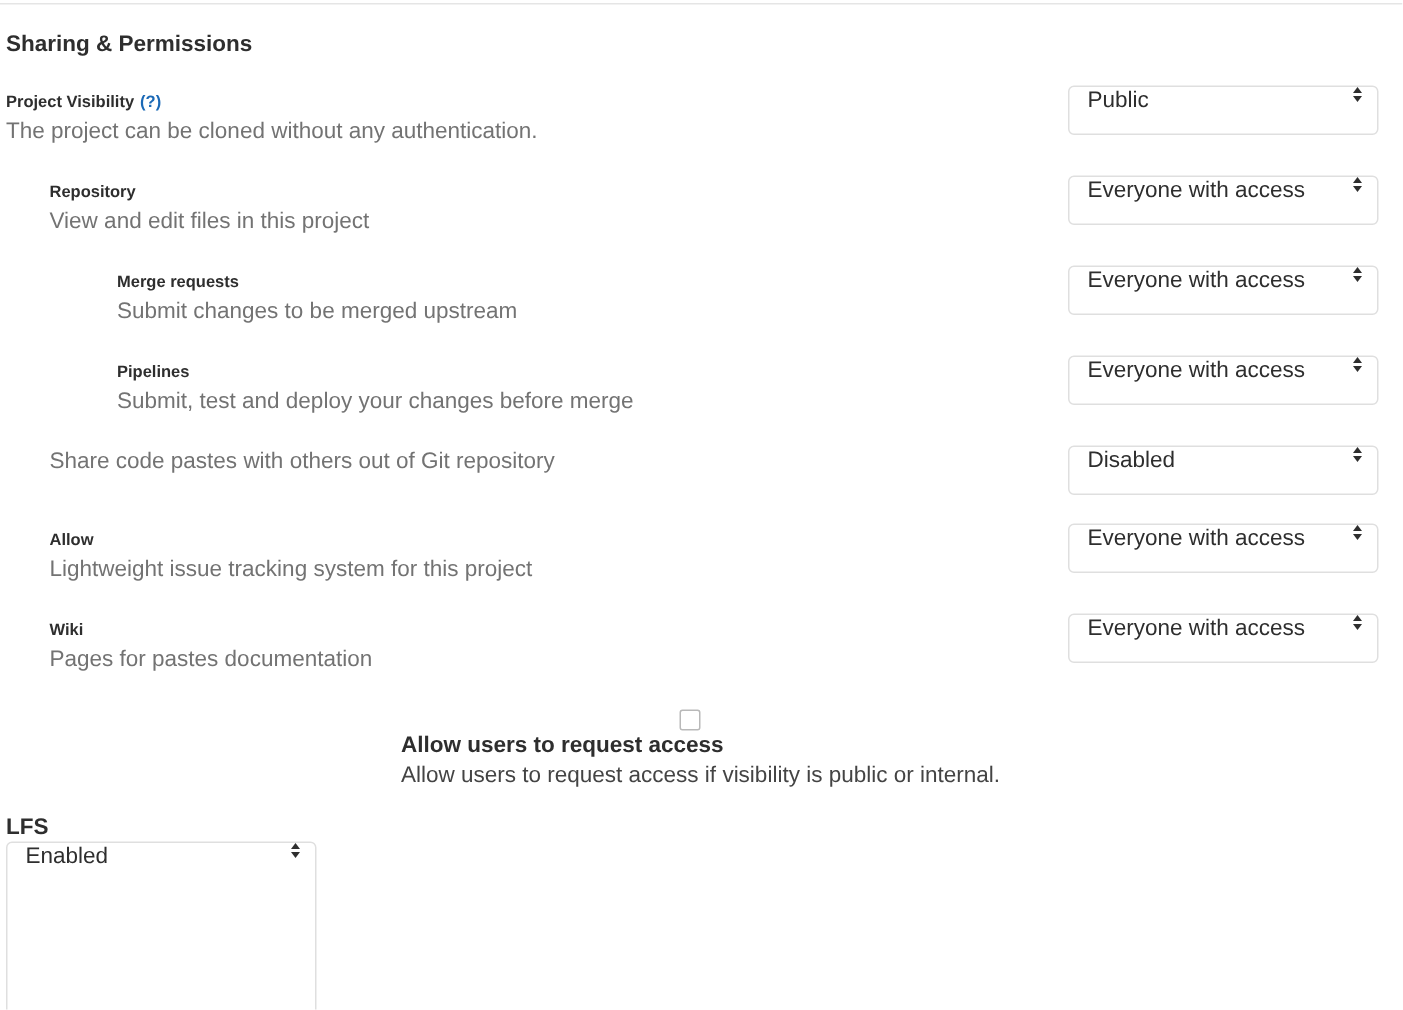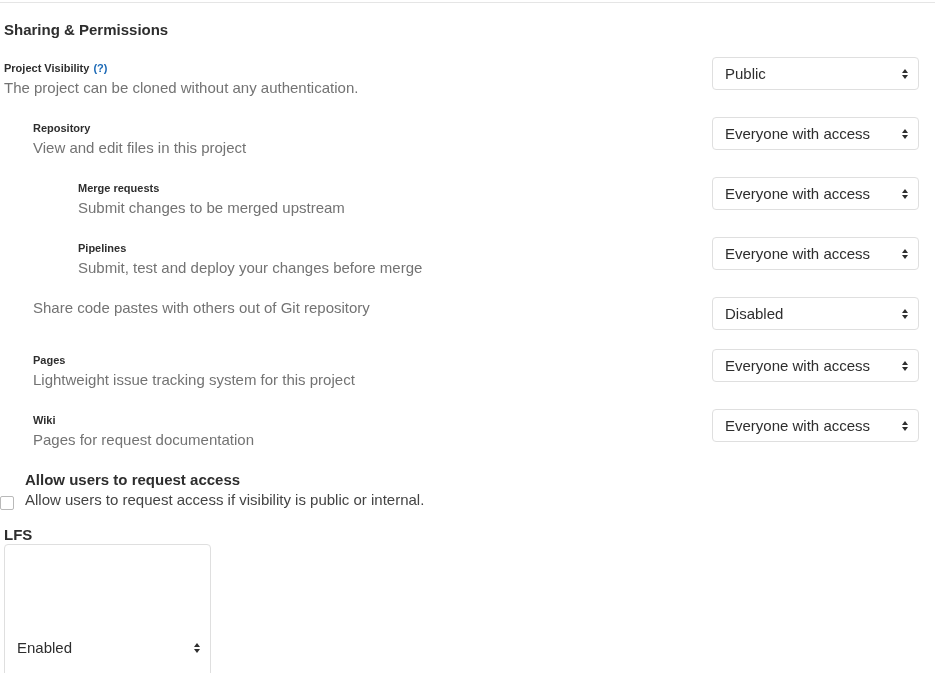--- a/index.html
+++ b/index.html
@@ -30,39 +30,39 @@
   .perm-title { font-size: 11px; font-weight: 700; line-height: 20px; color: #2e2e2e; }
   .perm-desc  { font-size: 15px; line-height: 20px; color: #737373; }
   .help-link { color: #1b69b6; text-decoration: none; font-weight: 700; margin-left: 4px; cursor: pointer; }
 
   .select {
     width: 207px; height: 33px; flex: 0 0 207px;
     margin-top: -1px;
     background: #fff;
     border: 1px solid #dfdfdf;
     border-radius: 4px;
-    display: flex; align-items: center; justify-content: space-between;
+    display: flex; align-items: flex-start; justify-content: space-between;
     padding: 0 10px 0 12px;
     font-size: 15px; color: #2e2e2e;
     cursor: pointer;
     box-shadow: 0 0 0 0 rgba(0,0,0,0);
   }
   .select-arrows { display: flex; flex-direction: column; gap: 2px; align-items: center; }
   .select-arrows .up {
     width: 0; height: 0;
     border-left: 3.5px solid transparent; border-right: 3.5px solid transparent;
     border-bottom: 4.5px solid #2e2e2e;
   }
   .select-arrows .down {
     width: 0; height: 0;
     border-left: 3.5px solid transparent; border-right: 3.5px solid transparent;
     border-top: 4.5px solid #2e2e2e;
   }
 
-  .checkbox-row { margin-top: 20px; display: flex; align-items: flex-end; }
+  .checkbox-row { margin-top: 20px; display: flex; align-items: center; flex-direction: column; }
   .checkbox {
     width: 14px; height: 14px; flex: 0 0 14px;
     margin-top: 3px; margin-left: -4px;
     border: 1px solid #b9b9b9; border-radius: 2px;
     background: #fff; cursor: pointer;
     display: flex; align-items: center; justify-content: center;
   }
   .checkbox.checked { background: #1f78d1; border-color: #1f78d1; }
   .checkbox svg { display: block; }
   .checkbox-body { margin-left: 11px; }
@@ -157,36 +157,36 @@
       <span>Disabled</span>
       <span class="select-arrows">
           <i class="up"></i>
           <i class="down"></i>
         </span>
     </div>
   </div>
 
   <div class="perm-row indent-1">
     <div class="perm-text">
-      <div class="perm-title">Pages</div>
+      <div class="perm-title">Allow</div>
       <div class="perm-desc">Lightweight issue tracking system for this project</div>
     </div>
     <div class="select">
       <span>Everyone with access</span>
       <span class="select-arrows">
           <i class="up"></i>
           <i class="down"></i>
         </span>
     </div>
   </div>
 
   <div class="perm-row indent-1">
     <div class="perm-text">
       <div class="perm-title">Wiki</div>
-      <div class="perm-desc">Pages for request documentation</div>
+      <div class="perm-desc">Pages for pastes documentation</div>
     </div>
     <div class="select">
       <span>Everyone with access</span>
       <span class="select-arrows">
           <i class="up"></i>
           <i class="down"></i>
         </span>
     </div>
   </div>
 

